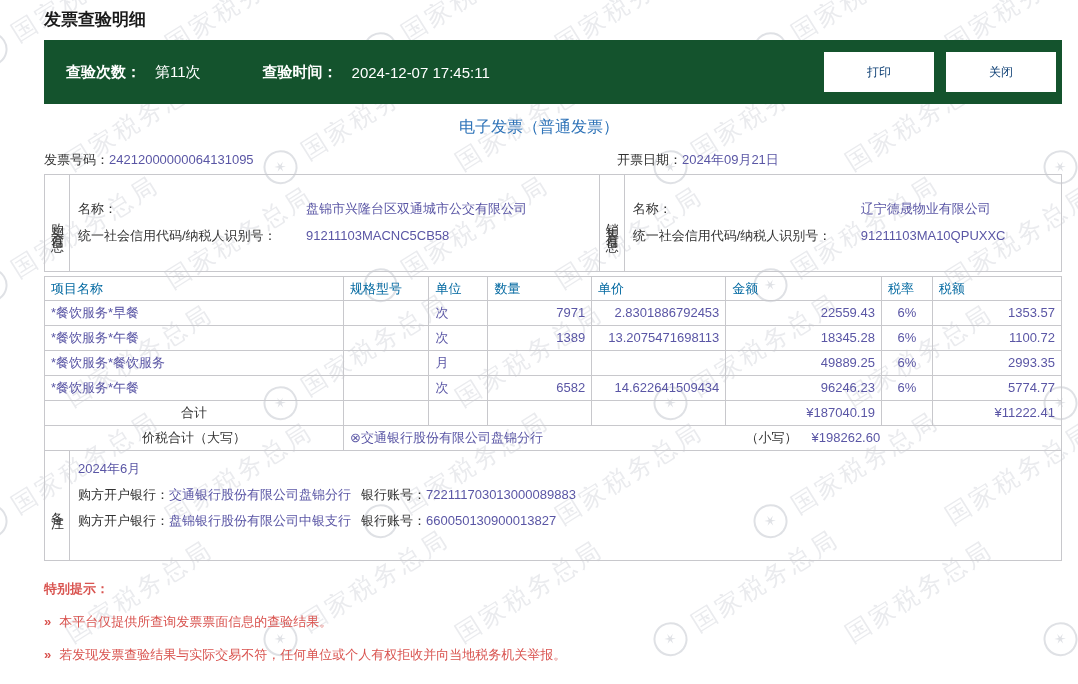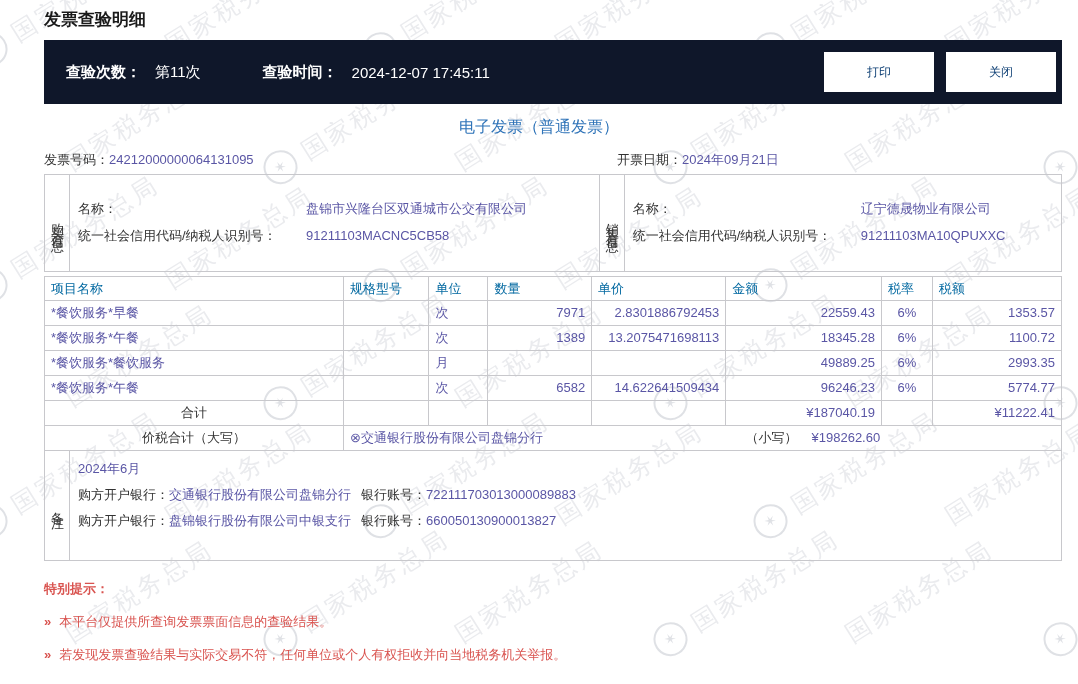--- a/index.html
+++ b/index.html
@@ -15,21 +15,21 @@
                border-radius:50%; display:flex; align-items:center; justify-content:center;
                font-size:15px; color:rgba(150,156,170,0.30); letter-spacing:0; }
 
   .z { position:relative; z-index:1; }
 
   .page-title { position:absolute; left:44px; top:8px; font-size:17px;
                 font-weight:bold; color:#1a1a1a; }
 
   
   .query-bar { position:absolute; left:44px; top:40px; width:1018px; height:64px;
-               background:#0f172a; display:flex; align-items:center;
+               background:#14532d; display:flex; align-items:center;
                justify-content:space-between; padding:0 6px 0 22px; }
   .qb-left { display:flex; align-items:center; color:#fff; font-size:15px; }
   .qb-label { font-weight:bold; }
   .qb-value { margin-left:14px; }
   .qb-time { margin-left:62px; }
   .qb-buttons { display:flex; }
   .btn { width:110px; height:40px; background:#ffffff; border:none; color:#0c3e73;
          font-size:12px; margin-left:12px; cursor:pointer;
          font-family:"Liberation Sans", sans-serif; }
 

